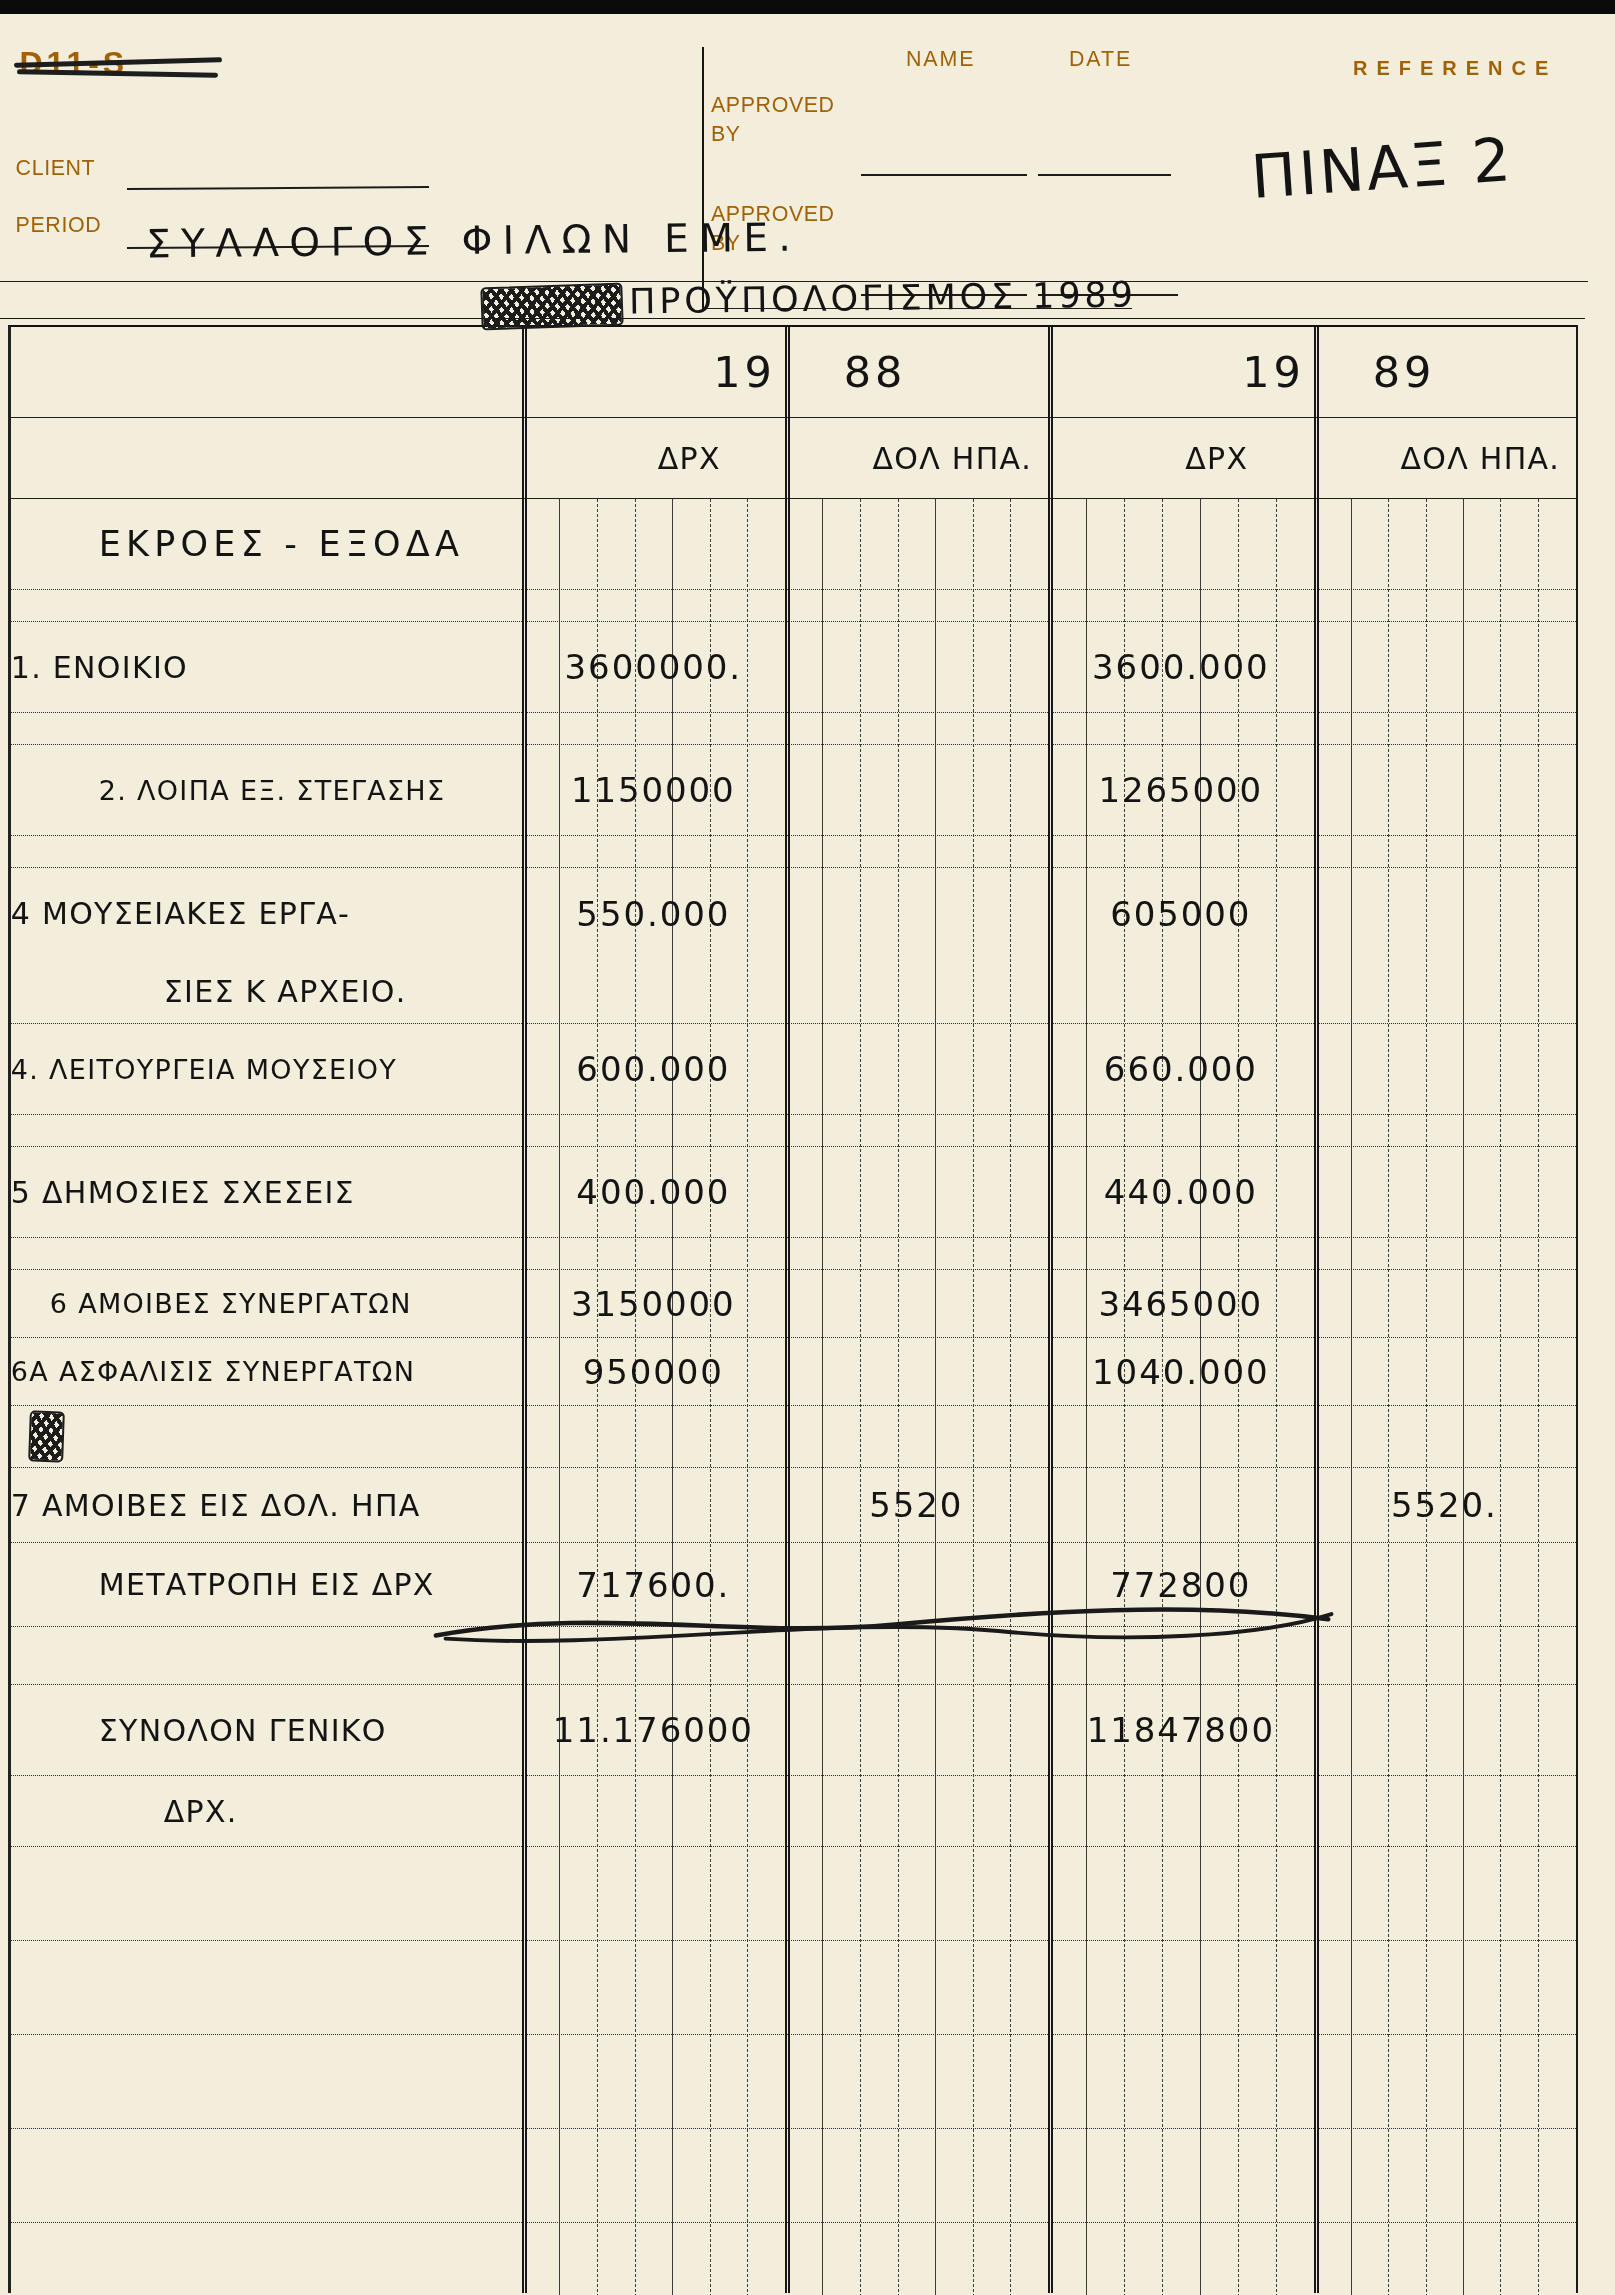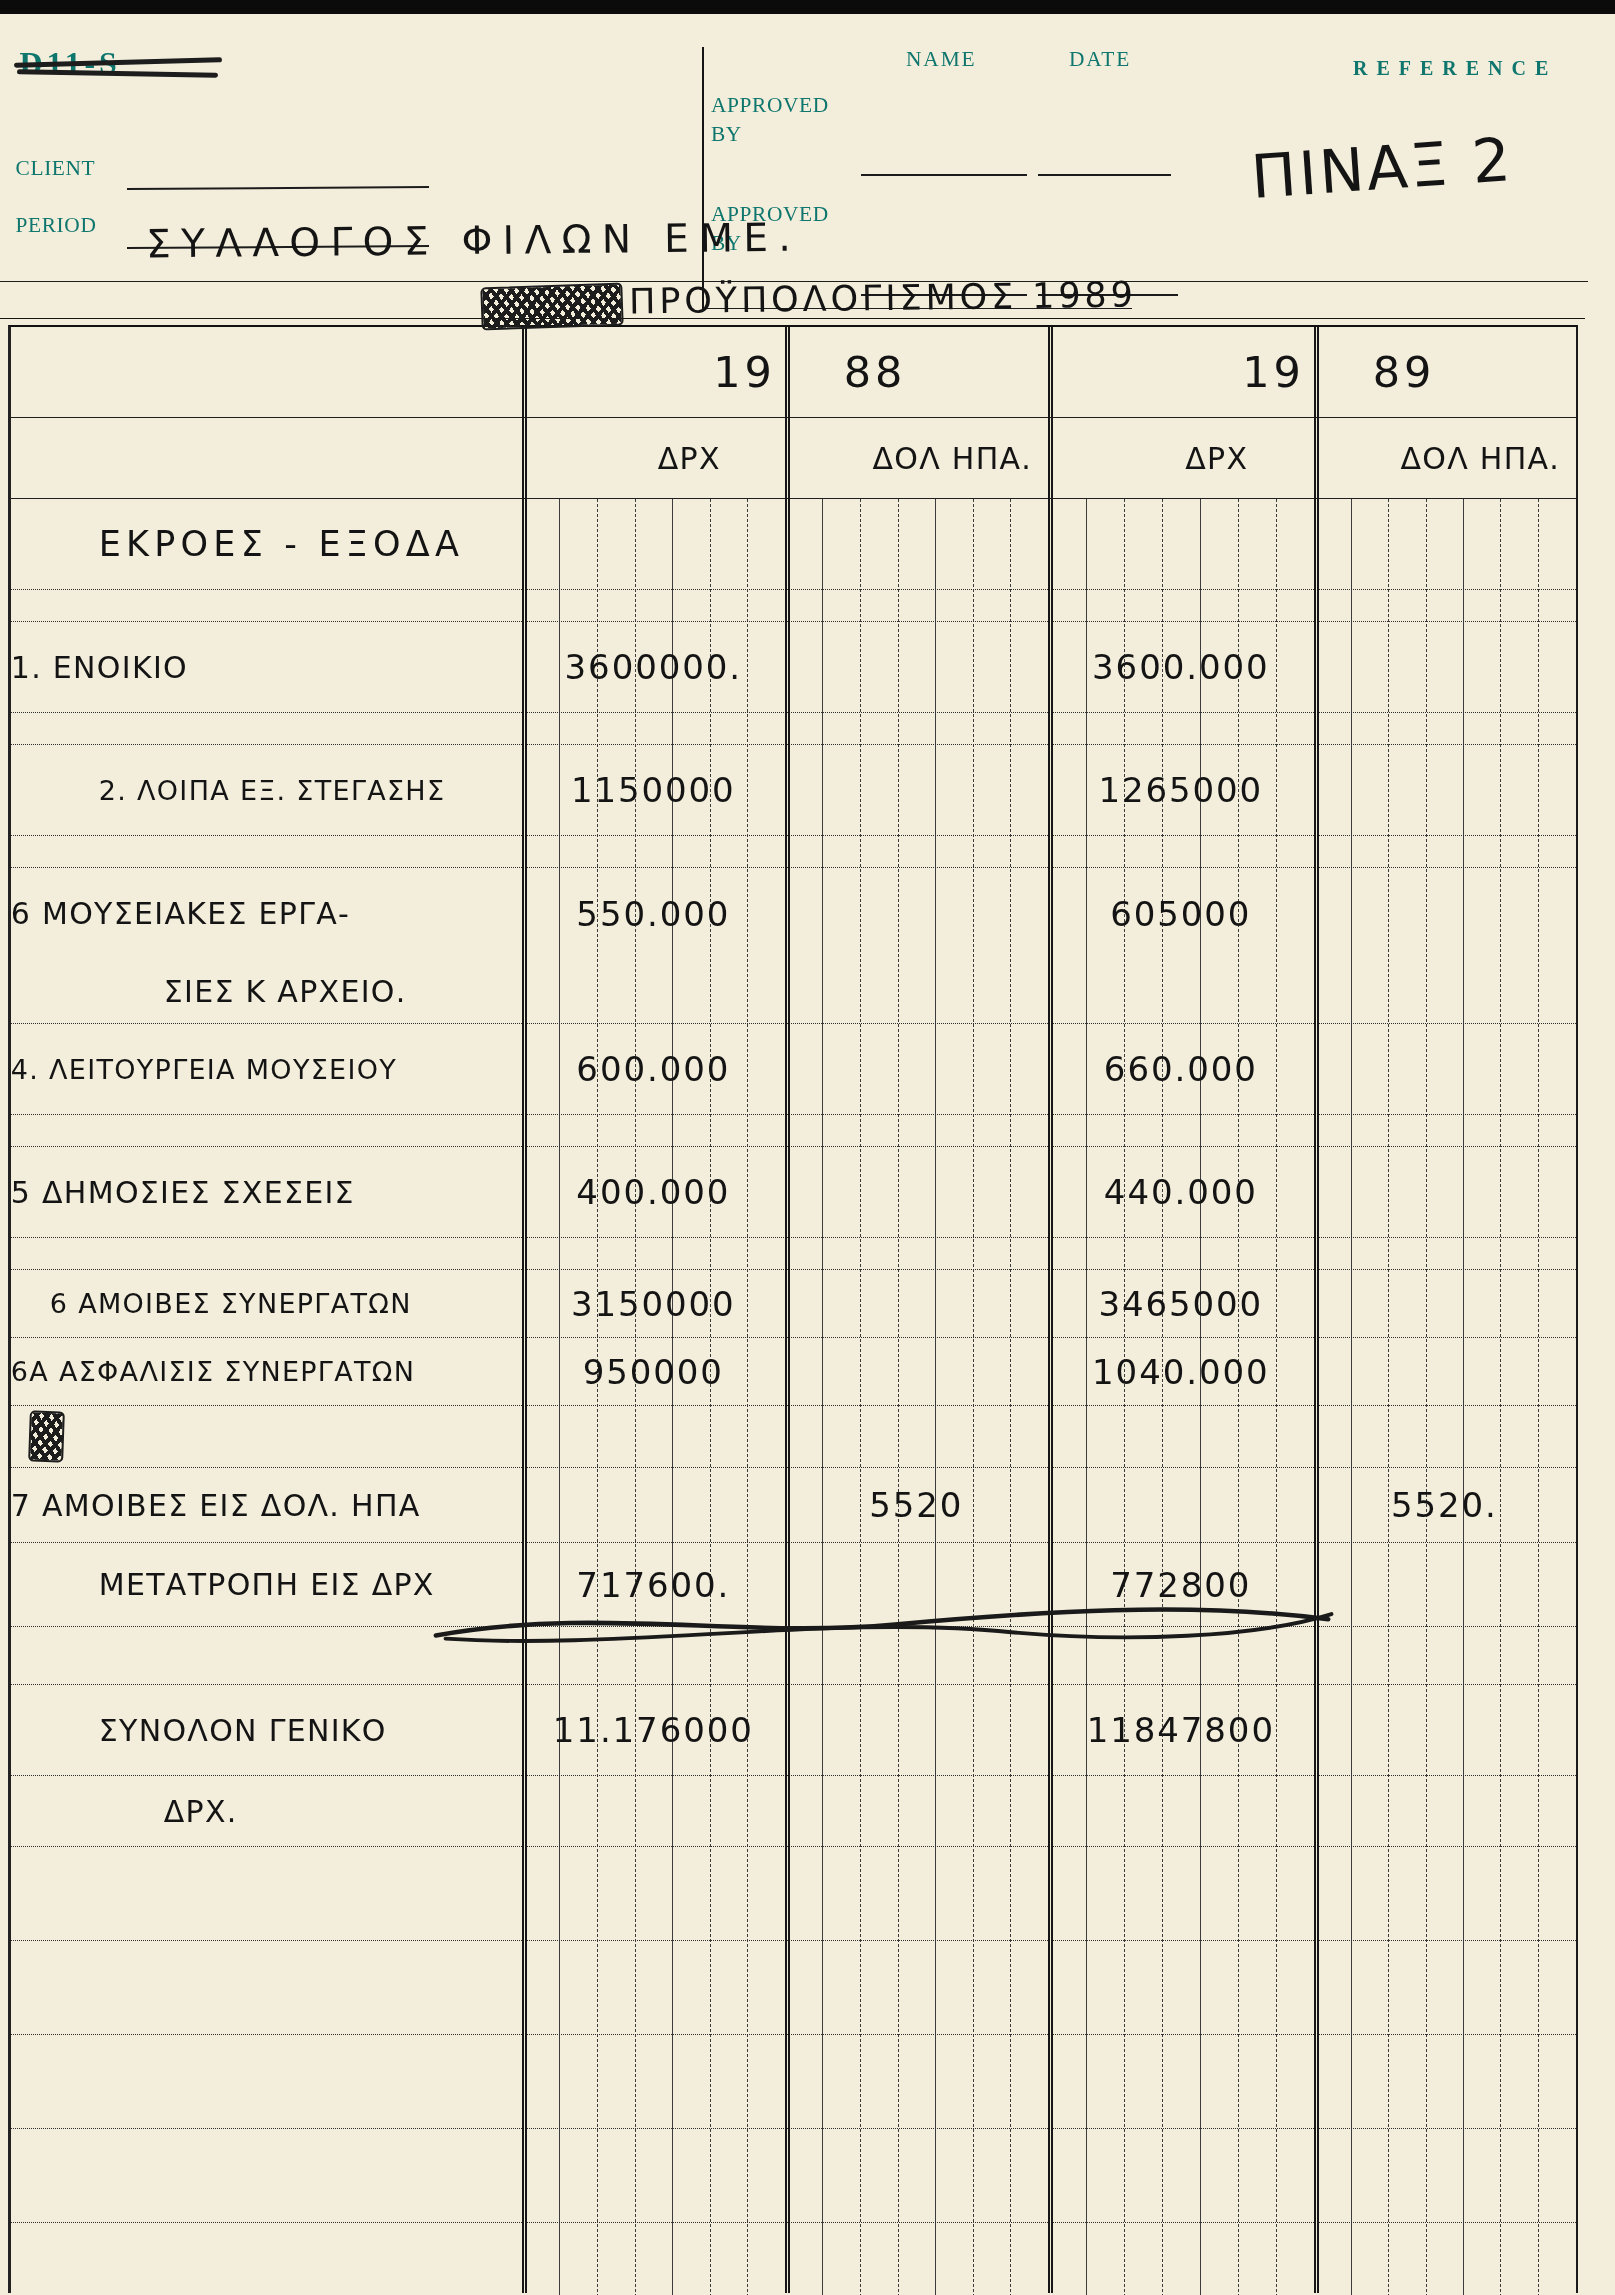--- a/index.html
+++ b/index.html
@@ -1,21 +1,21 @@
 <!DOCTYPE html>
 <html style="font-size:10.4px"><head>
 <meta charset="utf-8">
 <style>
   html,body{margin:0;padding:0;background:#d8d3c0;}
   .page{position:relative;width:1615px;height:2295px;background:#f3eedb;overflow:hidden;
         font-family:"Liberation Sans",sans-serif;color:#1b1b1b;}
   .scan-strip{position:absolute;left:0;top:0;width:100%;height:14.3px;background:#0b0b0b;}
 
   
-  .printed{font-family:Liberation Serif, serif;color:#0f766e;}
+  .printed{font-family:Liberation Sans, sans-serif;color:#a16207;}
   .lbl{font-size:21.4px;letter-spacing:0.6px;}
   .ref{font-size:20px;font-weight:bold;letter-spacing:9px;}
   .code{font-size:32px;font-weight:bold;letter-spacing:3.9px;}
 
   
   .hw{font-family:"DejaVu Sans",sans-serif;color:#141414;letter-spacing:1.3px;}
   .hw-big{font-size:39px;letter-spacing:10.4px;transform:rotate(-.6deg);}
   .hw-sub{font-size:35px;letter-spacing:3.9px;transform:rotate(-.8deg);}
   .hw-ref{font-size:60px;letter-spacing:2.6px;transform:rotate(-4deg);}
 
@@ -179,21 +179,21 @@
       <div class="row h140">
         <div class="cell desc pl-lg hw" style="font-size:27px;">2. ΛΟΙΠΑ ΕΞ. ΣΤΕΓΑΣΗΣ</div>
         <div class="cell num hw">1150000</div>
         <div class="cell num hw"></div>
         <div class="cell num hw">1265000</div>
         <div class="cell num hw"></div>
       </div>
       <div class="row h50 spacer"></div>
 
       <div class="row h140" style="border-bottom-style:none;">
-        <div class="cell desc pl-md hw">6 ΜΟΥΣΕΙΑΚΕΣ ΕΡΓΑ-</div>
+        <div class="cell desc pl-md hw">4 ΜΟΥΣΕΙΑΚΕΣ ΕΡΓΑ-</div>
         <div class="cell num hw">550.000</div>
         <div class="cell num hw"></div>
         <div class="cell num hw">605000</div>
         <div class="cell num hw"></div>
       </div>
 
       <div class="row h100">
         <div class="cell desc pl-xl hw">ΣΙΕΣ Κ ΑΡΧΕΙΟ.</div>
         <div class="cell num hw"></div>
         <div class="cell num hw"></div>

